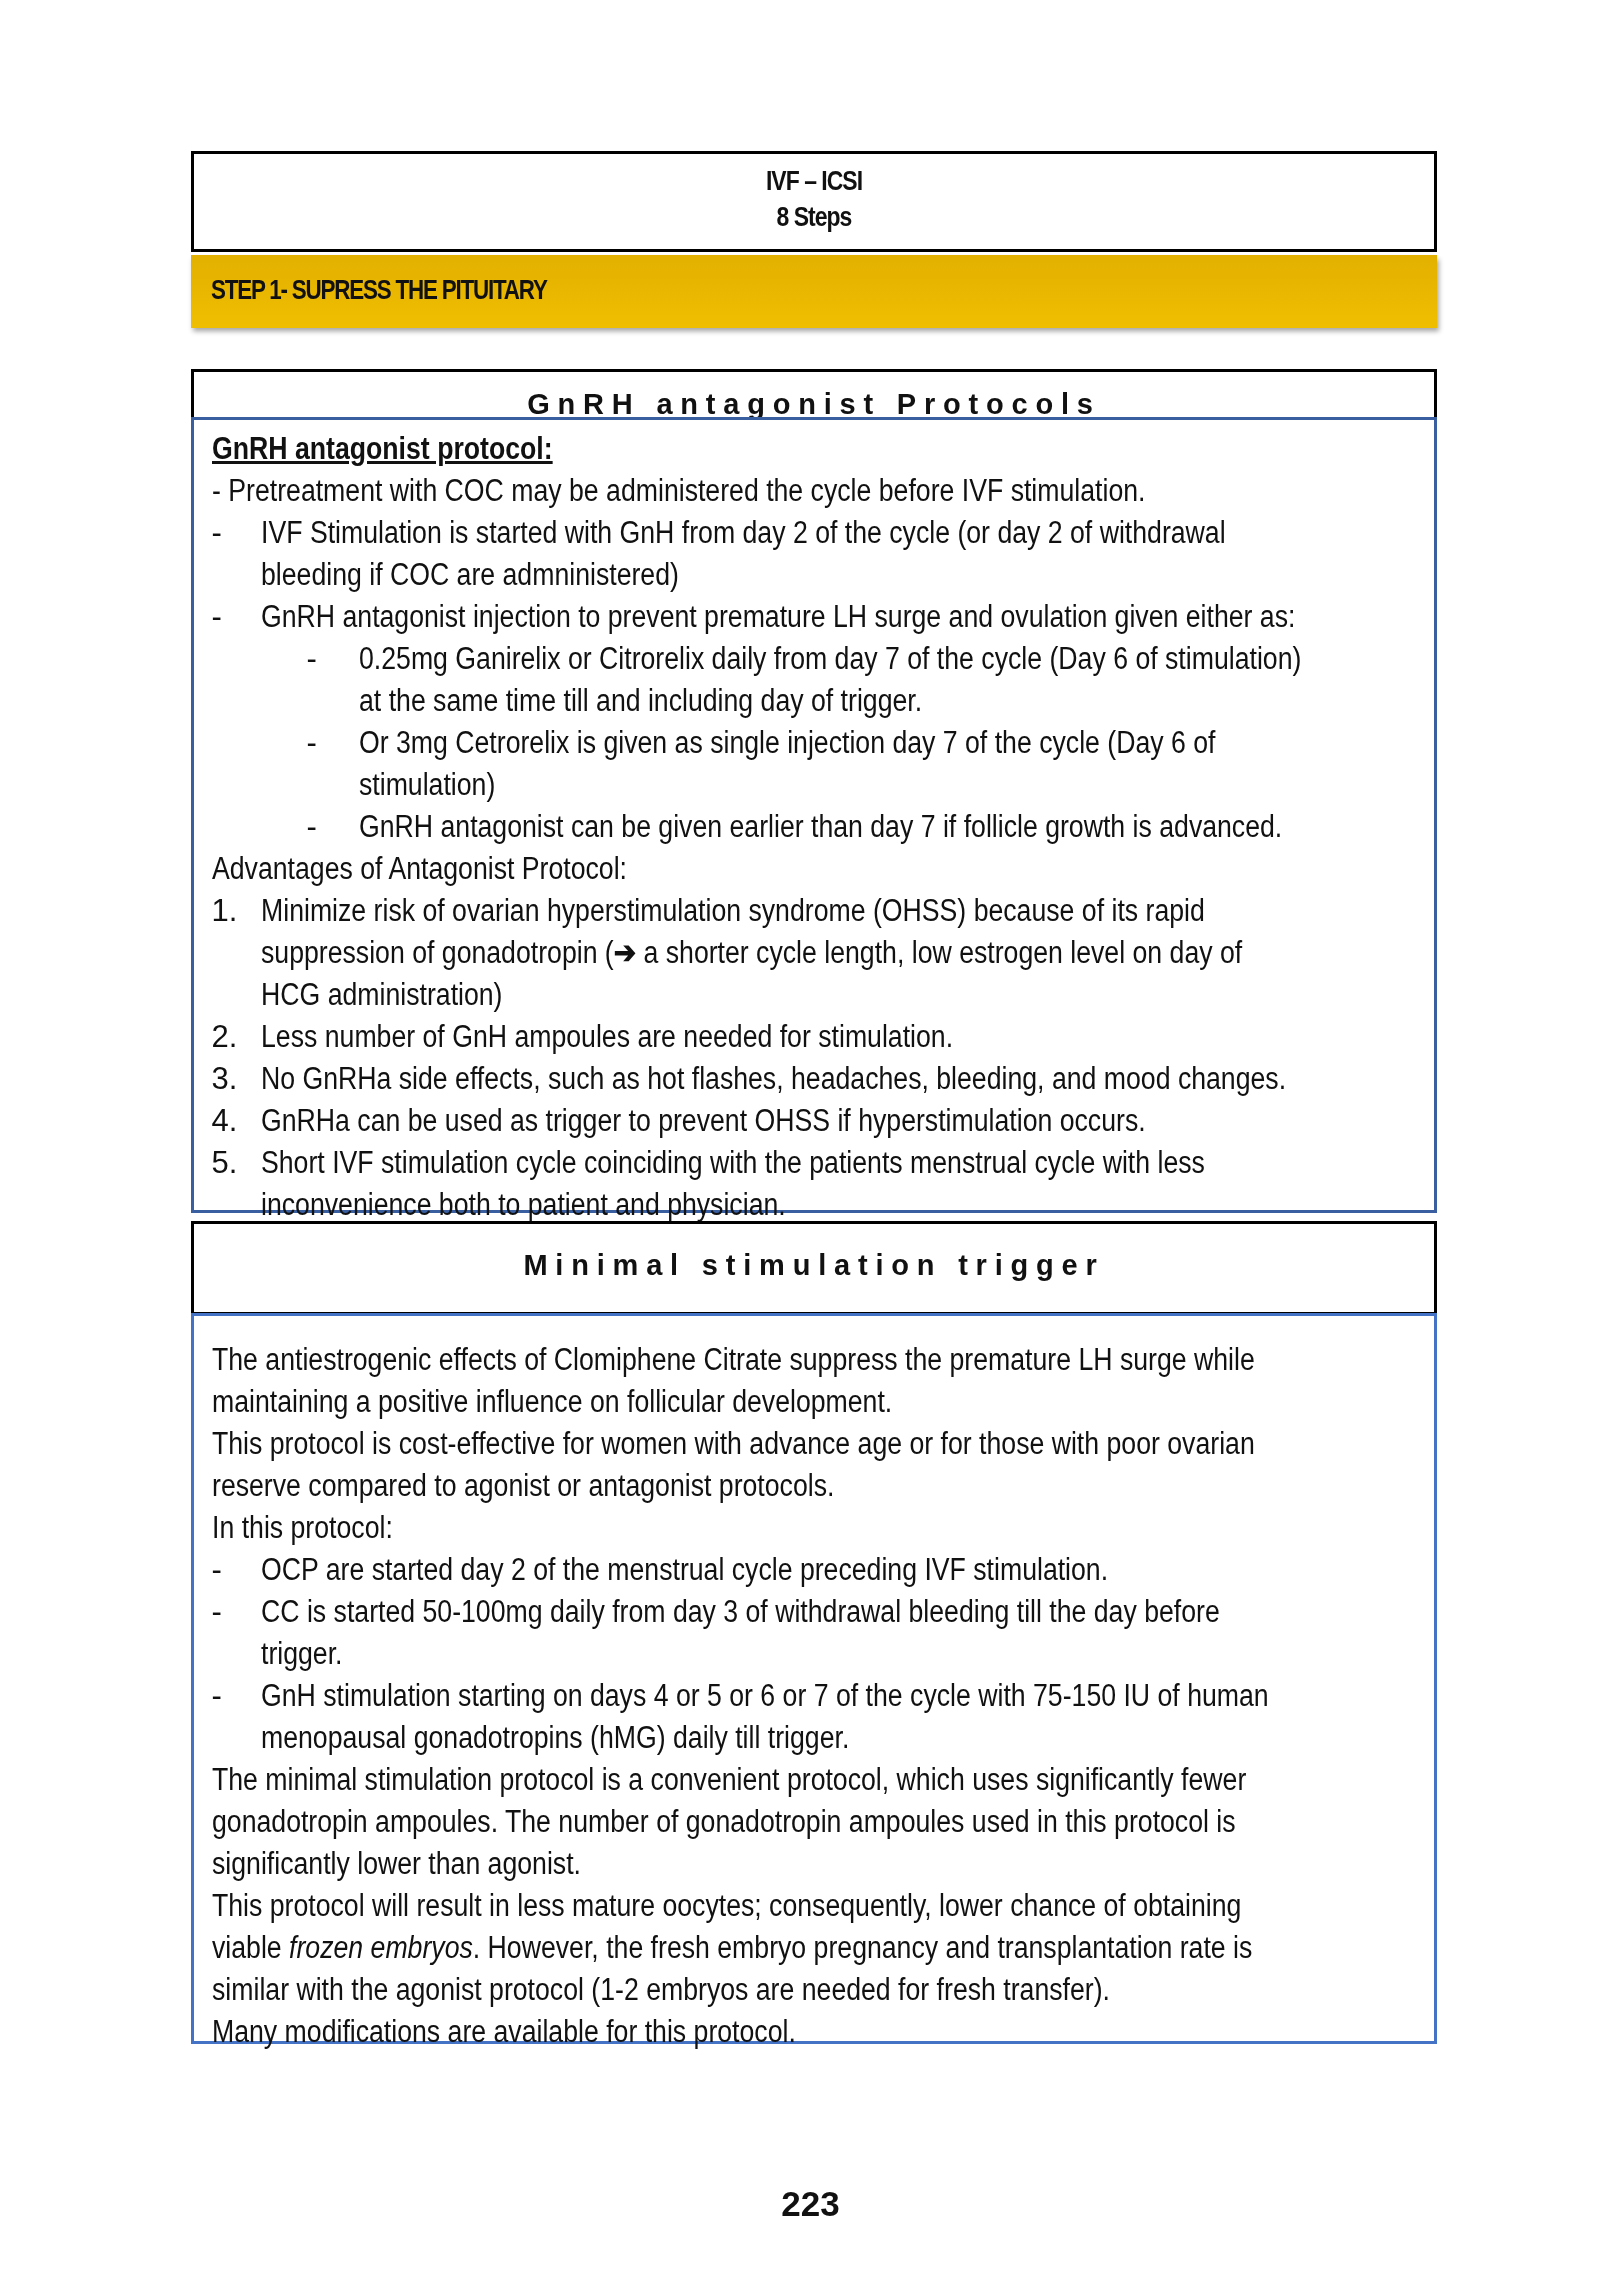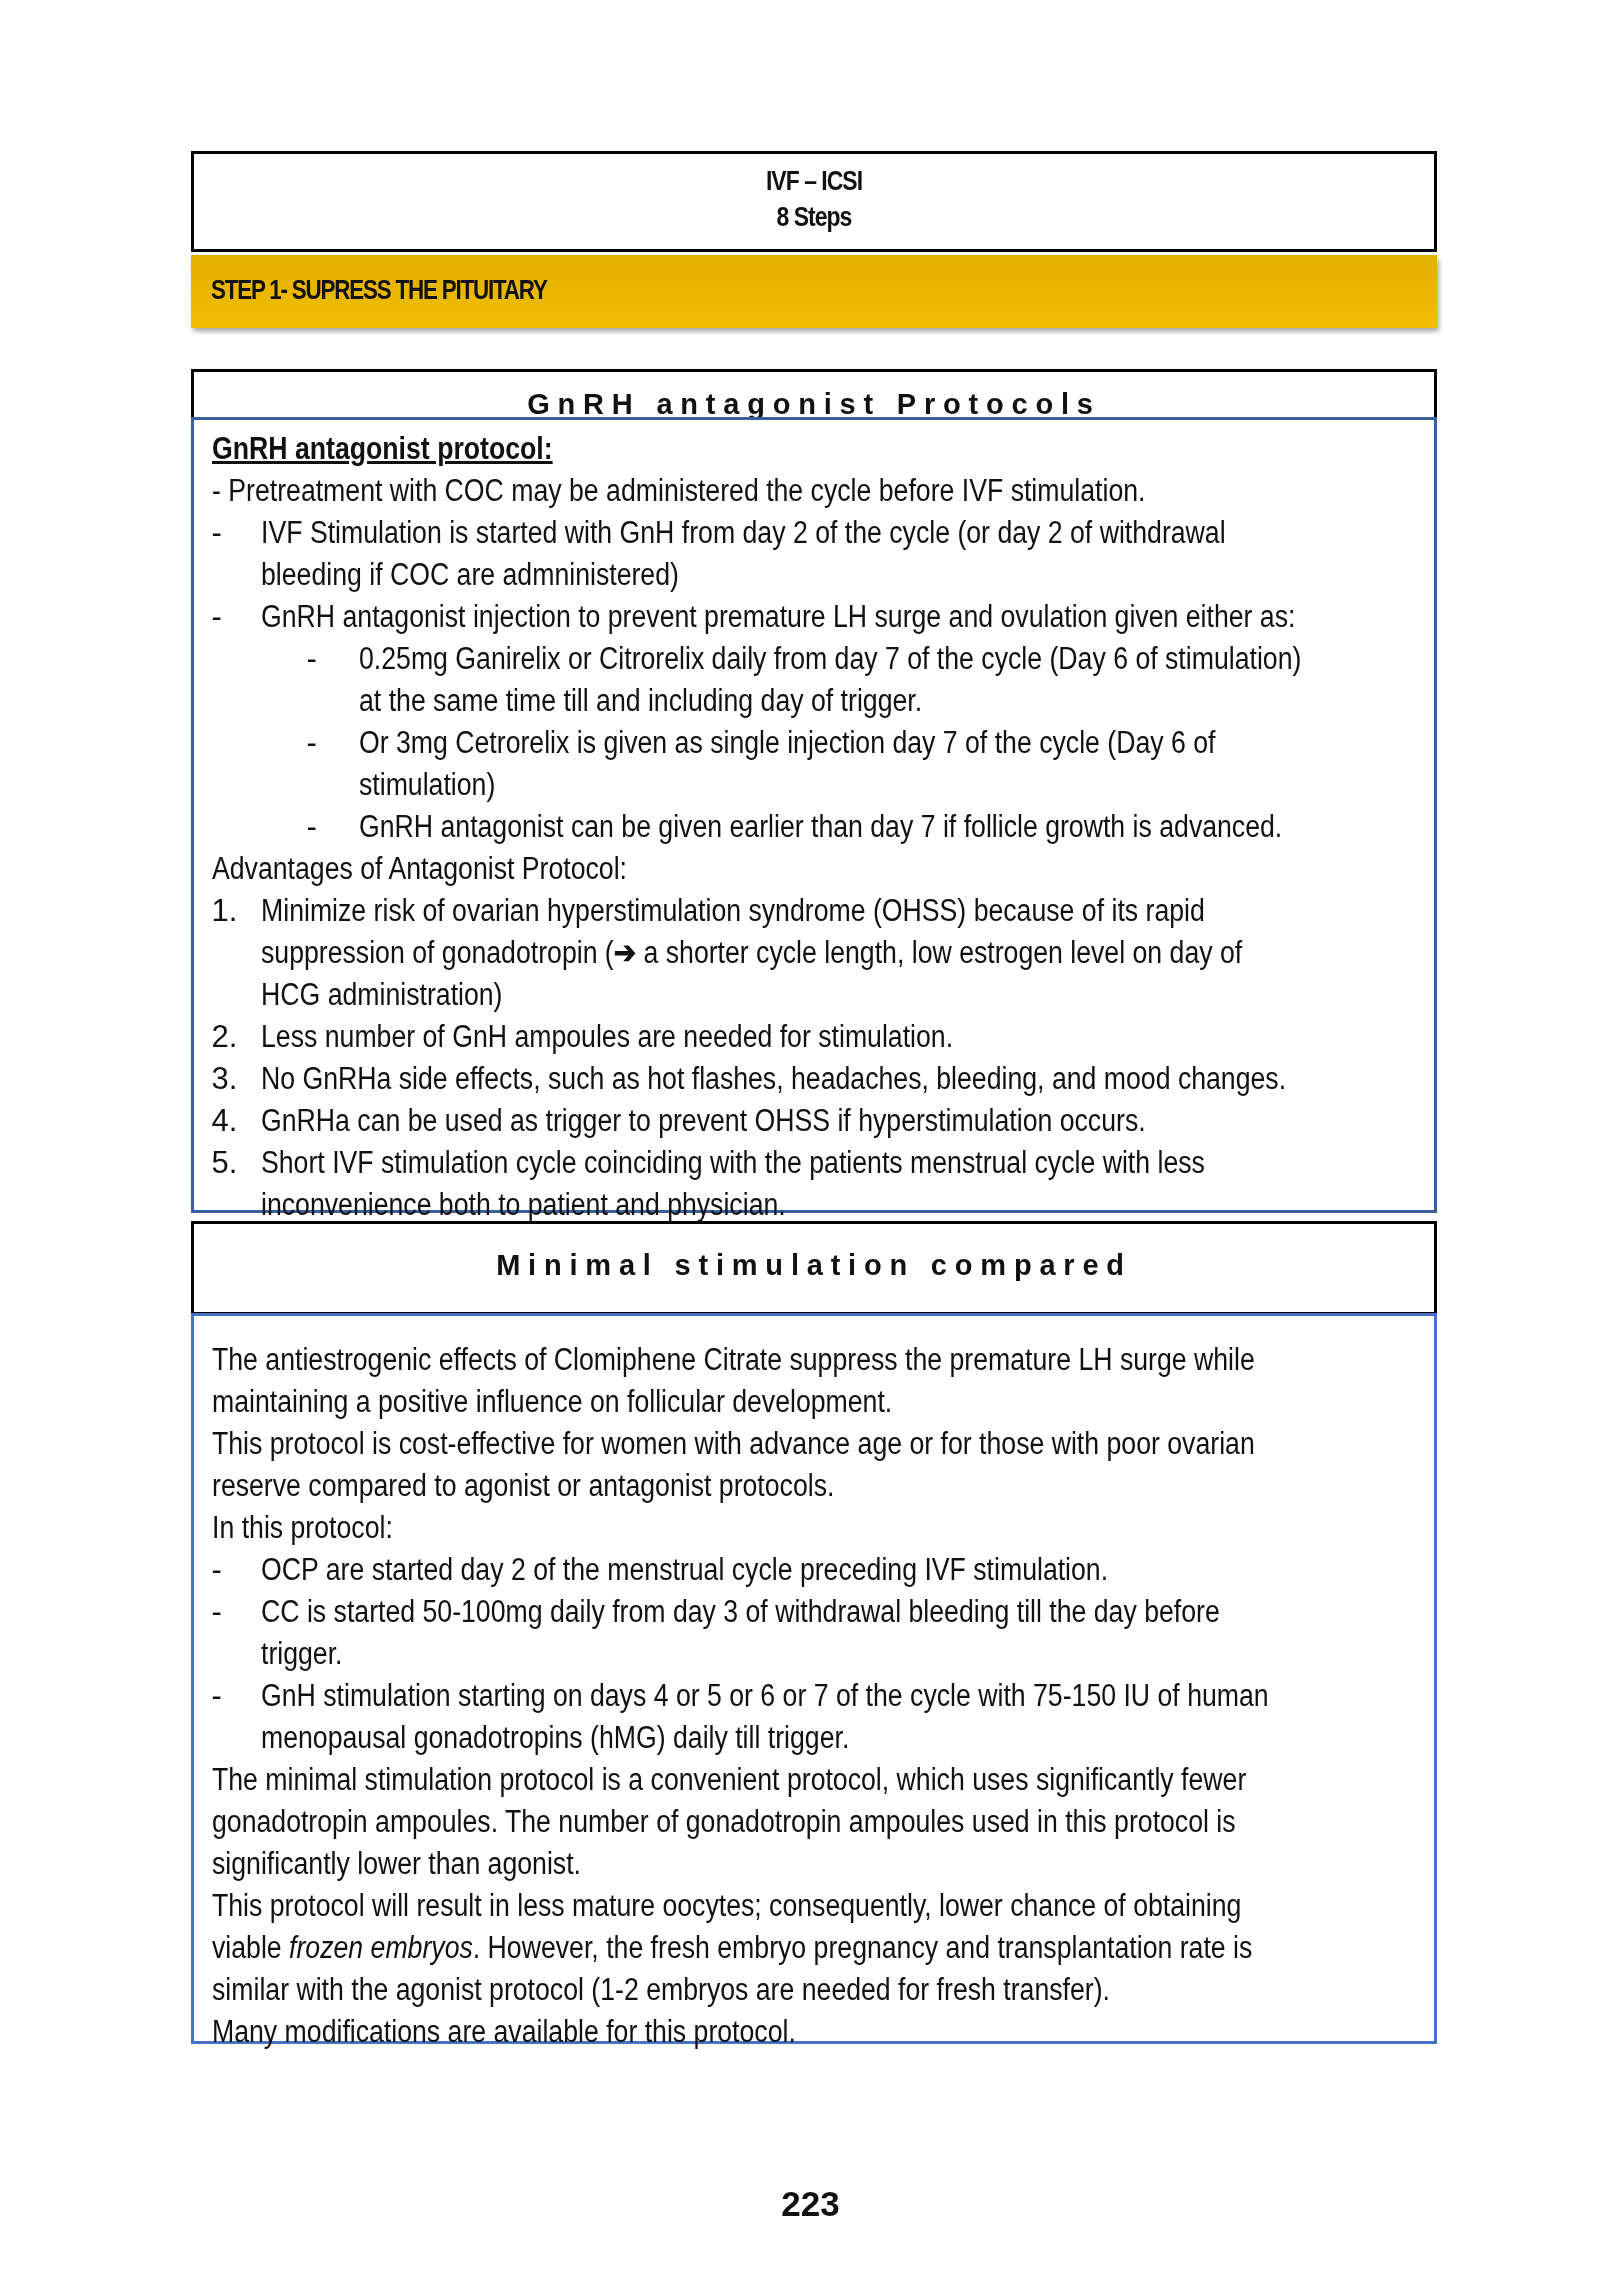--- a/index.html
+++ b/index.html
@@ -104,21 +104,21 @@
       <div class="line">GnRHa can be used as trigger to prevent OHSS if hyperstimulation occurs.</div>
     </div>
     <div class="hang">
       <span class="num">5.</span>
       <div class="line">Short IVF stimulation cycle coinciding with the patients menstrual cycle with less</div>
       <div class="line">inconvenience both to patient and physician.</div>
     </div>
   </div>
 
   <div class="box black-box section-head h2-box">
-    <span>Minimal stimulation compared</span>
+    <span>Minimal stimulation trigger</span>
   </div>
 
   <div class="box blue-box blue2">
     <div class="line">The antiestrogenic effects of Clomiphene Citrate suppress the premature LH surge while</div>
     <div class="line">maintaining a positive influence on follicular development.</div>
     <div class="line">This protocol is cost-effective for women with advance age or for those with poor ovarian</div>
     <div class="line">reserve compared to agonist or antagonist protocols.</div>
     <div class="line">In this protocol:</div>
 
     <div class="hang">

